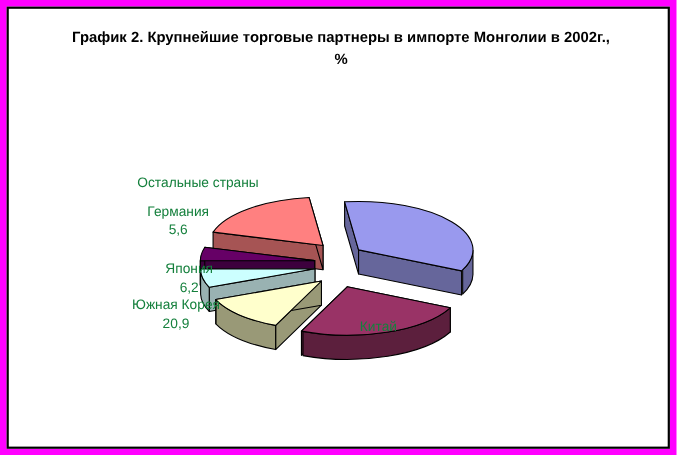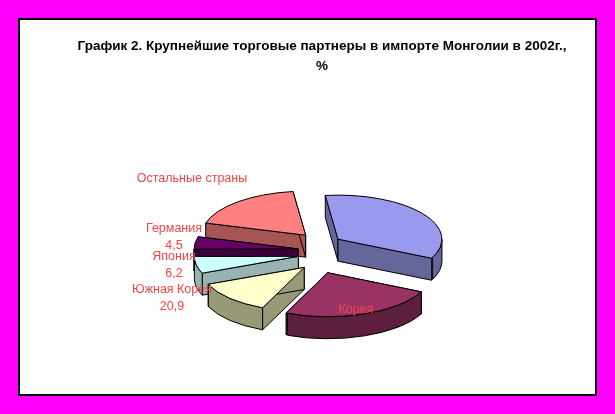--- a/index.html
+++ b/index.html
@@ -1,42 +1,42 @@
 <!DOCTYPE html>
 <html><head>
 <meta charset="utf-8">
 <style>
   html,body{margin:0;padding:0;background:#ffffff;}
   body{width:615px;height:414px;overflow:hidden;font-family:"Liberation Sans",sans-serif;}
   #frame{
     position:absolute;left:0;top:0;width:615px;height:414px;
-    background:#ff00ff;box-sizing:border-box;padding:18px;
+    background:#ff00ff;box-sizing:border-box;padding:6px;
   }
   #inner{
     position:relative;width:100%;height:100%;
     background:#ffffff;border:2px solid #000000;box-sizing:border-box;
     overflow:hidden;
   }
   #chart-title{
     position:absolute;left:56px;top:16px;width:492px;
     text-align:center;font-size:13.5px;font-weight:bold;color:#000000;
     line-height:20px;letter-spacing:0px;
   }
   #plot{position:absolute;left:0;top:0;width:599px;height:398px;}
   .lbl{
-    position:absolute;font-size:12.5px;color:#ef4444;line-height:17px;
+    position:absolute;font-size:12.5px;color:#15803d;line-height:17px;
     text-align:center;white-space:nowrap;
   }
   .lbl .nm{display:block;}
   .lbl .vl{display:block;}
   #lbl-russia{left:406px;top:170px;width:90px;}
   #lbl-china{left:296px;top:281px;width:80px;}
   #lbl-other{left:104px;top:150px;width:136px;}
-  #lbl-germany{left:104px;top:200px;width:100px;}
-  #lbl-japan{left:114px;top:228px;width:80px;}
+  #lbl-germany{left:104px;top:176px;width:100px;}
+  #lbl-japan{left:124px;top:228px;width:80px;}
   #lbl-korea{left:96px;top:261px;width:112px;}
 </style>
 </head>
 <body>
 
 <div id="frame">
   <div id="inner">
 
     <div id="chart-title">
       <span>График 2. Крупнейшие торговые партнеры в импорте Монголии в</span>
@@ -79,30 +79,30 @@
             <path d="M 401.33924230367825 271.84717570785796 A 104 44 0 0 1 267.4398339823288 293.29854021581417 L 267.4398339823288 315.29854021581417 A 104 44 0 0 0 401.33924230367825 293.84717570785796 Z" fill="#5c1f3d" stroke="#000" stroke-width="1" stroke-linejoin="round"></path>
             <path d="M 307.67451264097247 252.7246678073149 L 401.33924230367825 271.84717570785796 A 104 44 0 0 1 266.0382132550554 293.0446279080534 Z" fill="#993366" stroke="#000" stroke-width="1" stroke-linejoin="round"></path>
           </g>
         </g>
     </svg>
 
     <div class="lbl" id="lbl-russia">
     </div>
 
     <div class="lbl" id="lbl-china">
-      <span class="nm">Корея</span>
+      <span class="nm">Китай</span>
     </div>
 
     <div class="lbl" id="lbl-other">
       <span class="nm">Остальные страны</span>
     </div>
 
     <div class="lbl" id="lbl-germany">
       <span class="nm">Германия</span>
-      <span class="vl">4,5</span>
+      <span class="vl">5,6</span>
     </div>
 
     <div class="lbl" id="lbl-japan">
       <span class="nm">Япония</span>
       <span class="vl">6,2</span>
     </div>
 
     <div class="lbl" id="lbl-korea">
       <span class="nm">Южная Корея</span>
       <span class="vl">20,9</span>

